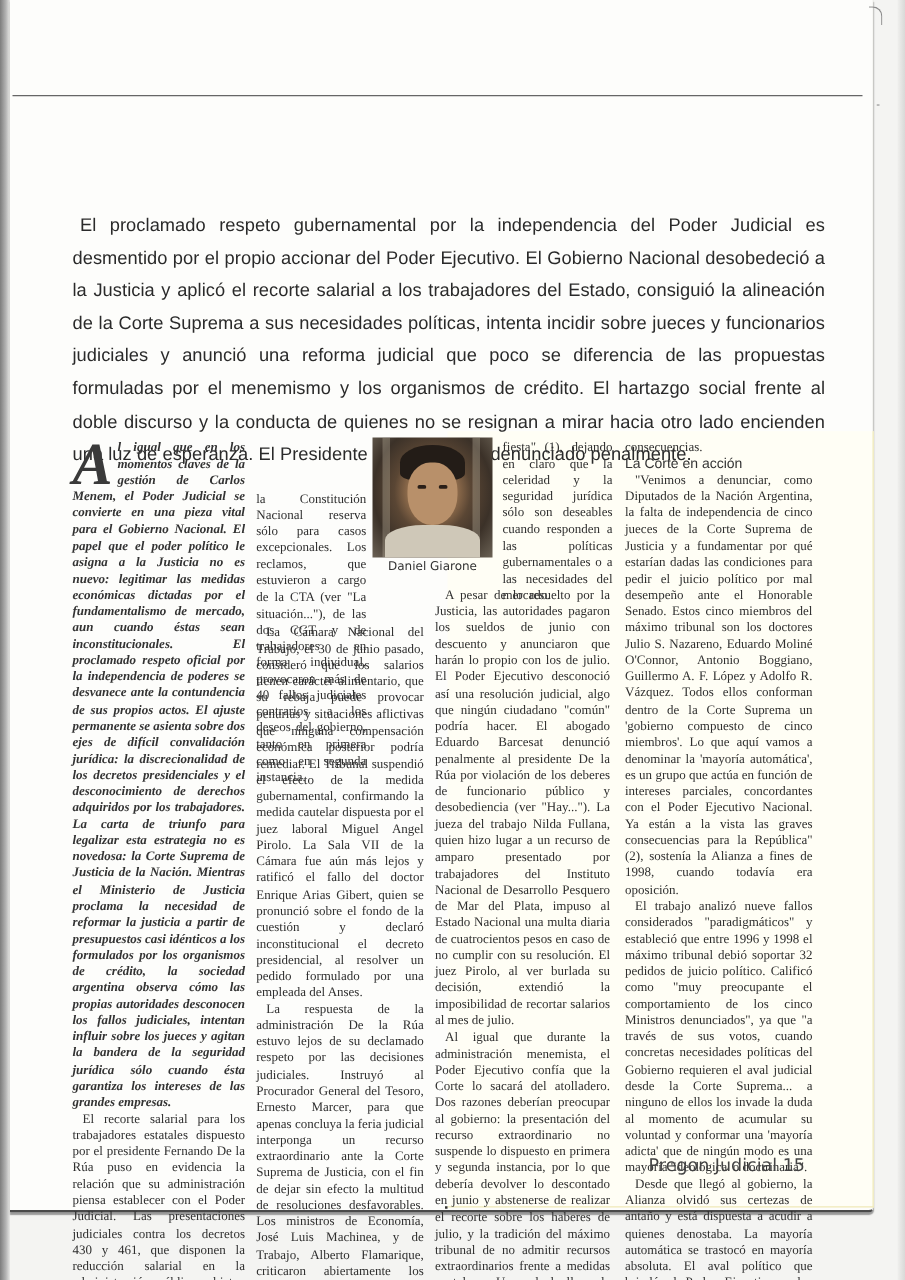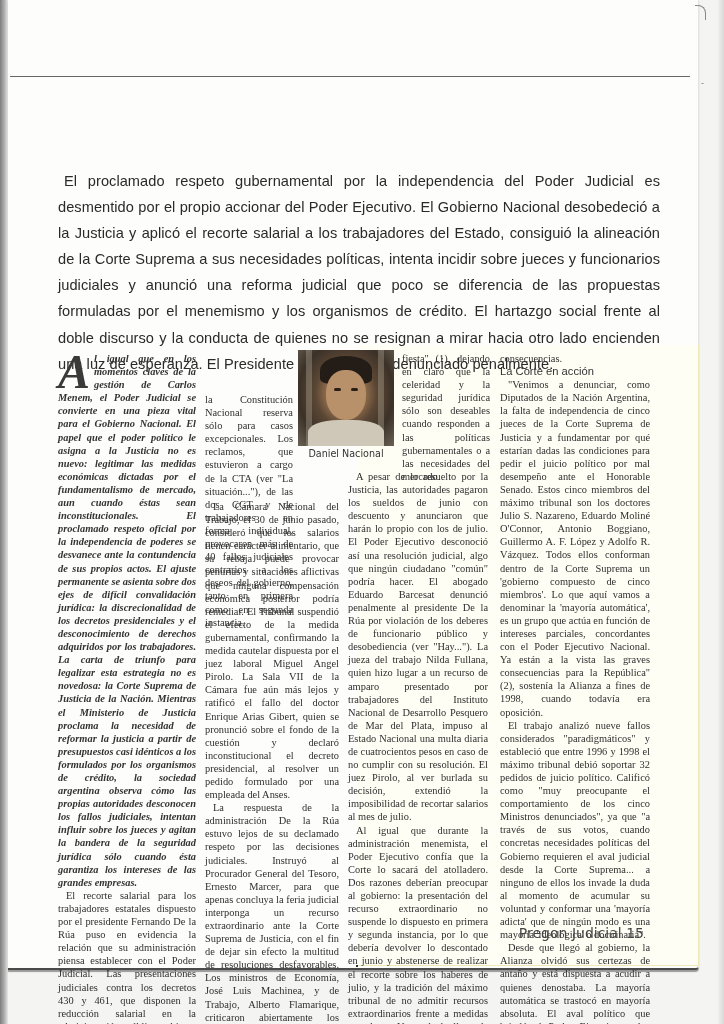--- a/index.html
+++ b/index.html
@@ -71,21 +71,21 @@
 <div class="photo-wrap">
   <div class="photo">
     <div class="stripe" style="left:8px;"></div>
     <div class="stripe" style="left:80px;"></div>
     <div class="hair"></div>
     <div class="face"></div>
     <div class="eye-l"></div>
     <div class="eye-r"></div>
     <div class="shirt"></div>
   </div>
-  <div class="caption">Daniel Nacional</div>
+  <div class="caption">Daniel Giarone</div>
 </div>
 
 <div class="col" style="left:402px; top:352px; width:88px;">
   <p class="noindent">fiesta" (1), dejando en claro que la celeridad y la seguridad jurídica sólo son deseables cuando responden a las políticas gubernamentales o a las necesidades del mercado.</p>
 </div>
 <div class="col" style="left:348px; top:470px; width:140px;">
   <p>A pesar de lo resuelto por la Justicia, las autoridades pagaron los sueldos de junio con descuento y anunciaron que harán lo propio con los de julio. El Poder Ejecutivo desconoció así una resolución judicial, algo que ningún ciudadano "común" podría hacer. El abogado Eduardo Barcesat denunció penalmente al presidente De la Rúa por violación de los deberes de funcionario público y desobediencia (ver "Hay..."). La jueza del trabajo Nilda Fullana, quien hizo lugar a un recurso de amparo presentado por trabajadores del Instituto Nacional de Desarrollo Pesquero de Mar del Plata, impuso al Estado Nacional una multa diaria de cuatrocientos pesos en caso de no cumplir con su resolución. El juez Pirolo, al ver burlada su decisión, extendió la imposibilidad de recortar salarios al mes de julio.</p>
   <p>Al igual que durante la administración menemista, el Poder Ejecutivo confía que la Corte lo sacará del atolladero. Dos razones deberían preocupar al gobierno: la presentación del recurso extraordinario no suspende lo dispuesto en primera y segunda instancia, por lo que debería devolver lo descontado en junio y abstenerse de realizar el recorte sobre los haberes de julio, y la tradición del máximo tribunal de no admitir recursos extraordinarios frente a medidas cautelares. Una sola lo llena de optimismo: la Corte ya dio sobradas muestras de que por privilegiar su relación con el poder político está dispuesta a todo, aun a</p>
 </div>
 

